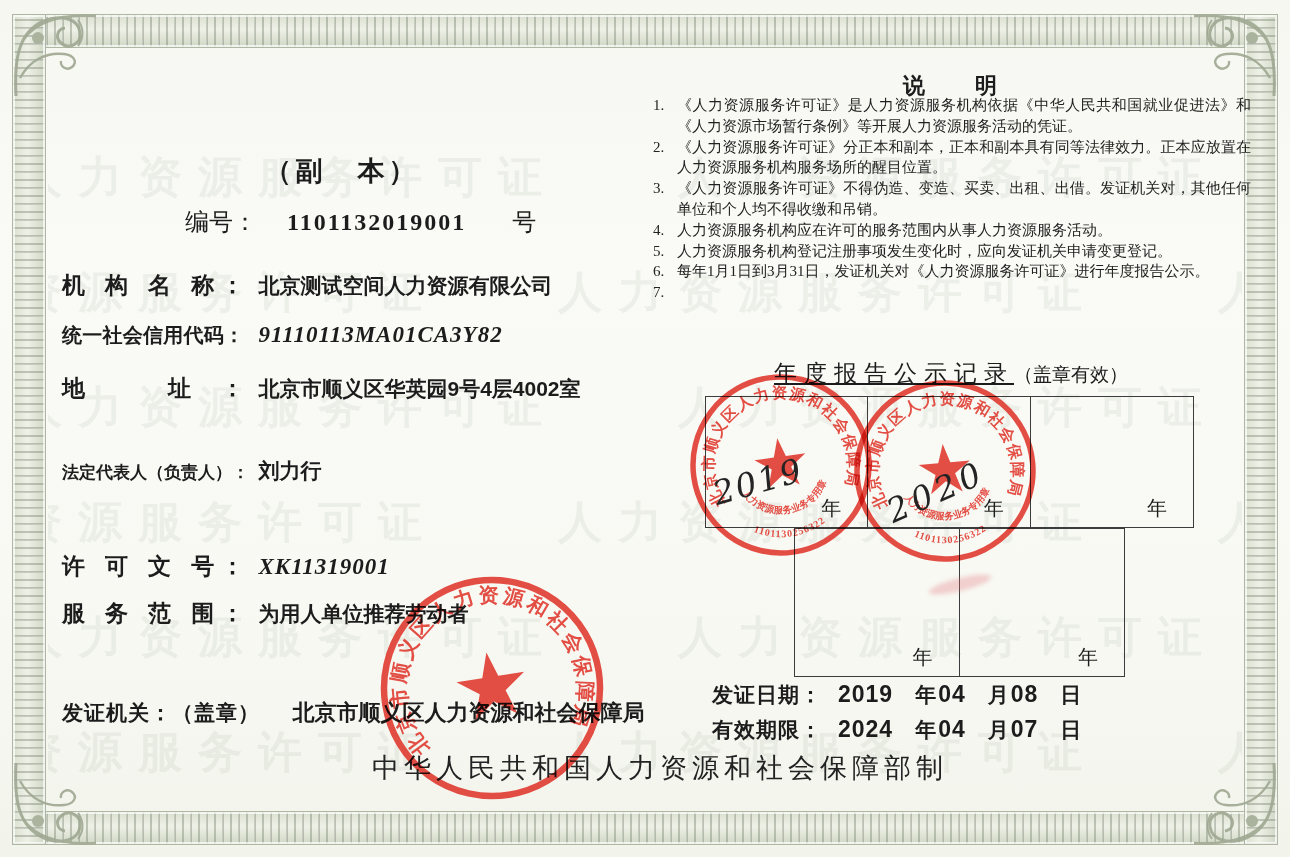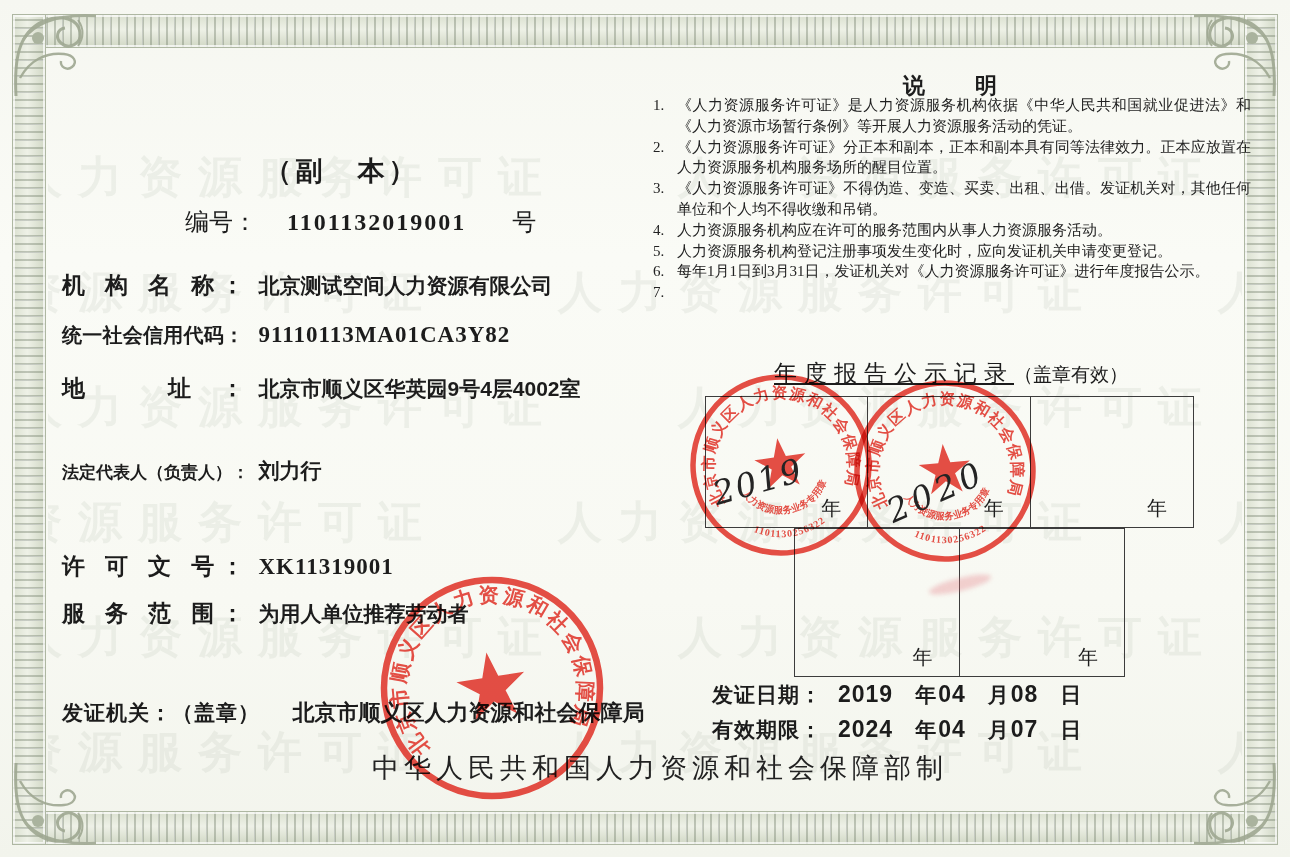--- a/index.html
+++ b/index.html
@@ -47,21 +47,21 @@
     font-family:"Liberation Serif",serif;font-weight:700;font-size:27px;letter-spacing:4px;}
   .serial-row{position:absolute;left:185px;top:206px;font-size:24px;}
   .serial-label{font-family:"Liberation Serif",serif;}
   .serial-value{font-family:"Liberation Serif",serif;font-weight:700;letter-spacing:2px;margin-left:30px;}
   .serial-suffix{font-family:"Liberation Serif",serif;margin-left:46px;}
 
   .field{position:absolute;left:62px;white-space:nowrap;}
   .flabel{display:inline-block;width:182px;text-align:justify;text-align-last:justify;
           font-weight:700;font-size:23px;vertical-align:baseline;}
   .fvalue{font-weight:700;font-size:21px;margin-left:10px;vertical-align:baseline;}
-  .mono-val{font-family:"Liberation Serif",serif;font-size:23px;letter-spacing:1px;}
+  .mono-val{font-family:"Liberation Serif",serif;font-size:23px;letter-spacing:1px;font-style:italic;}
   .f0{top:270px;} .f1{top:322px;} .f2{top:373px;}
   .f3{top:457px;} .f4{top:504px;} .f5{top:551px;} .f6{top:598px;}
   .f1 .flabel{font-size:20px;}
   .f3 .flabel{font-size:17px;}
 
   .issuer-row{position:absolute;left:62px;top:698px;white-space:nowrap;}
   .issuer-label{font-weight:700;font-size:21px;letter-spacing:1px;}
   .issuer-value{font-weight:700;font-size:22px;margin-left:28px;}
 
   .cert-footer{position:absolute;left:320px;top:750px;width:680px;text-align:center;

